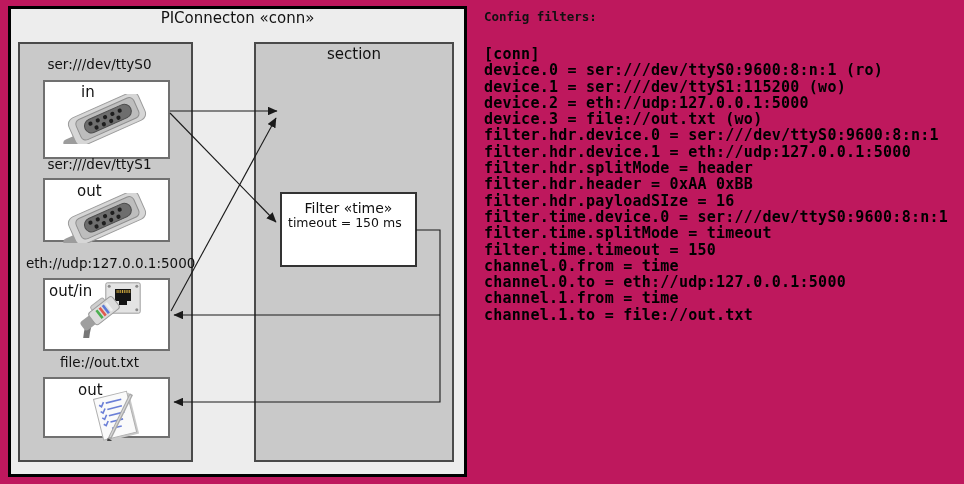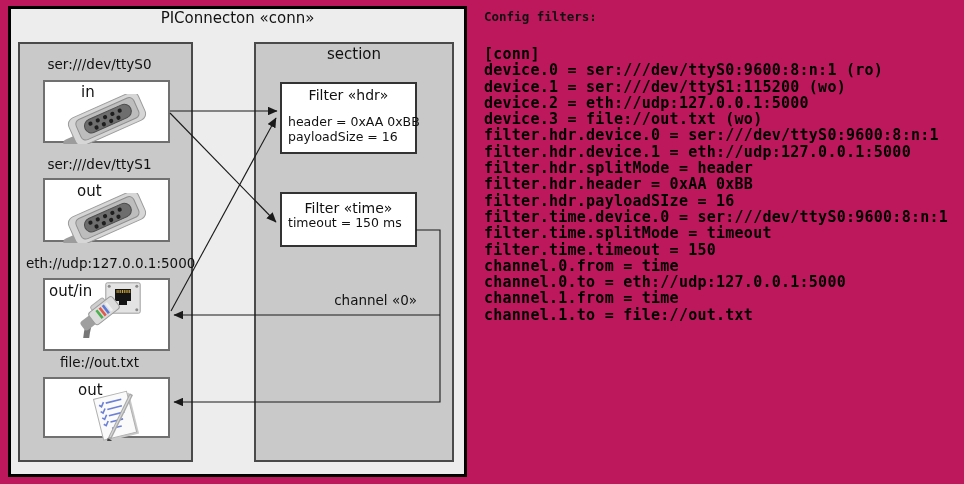--- a/index.html
+++ b/index.html
@@ -46,21 +46,21 @@
 <div class="stage">
 
   <div class="outer"></div>
   <div class="outer-title">PIConnecton «conn»</div>
 
   <div class="panel panel-devices"></div>
   <div class="panel panel-filters"></div>
   <div class="filters-title">section</div>
 
   <div class="dev-label" style="top:56px">ser:///dev/ttyS0</div>
-  <div class="dev-box" style="top:80px;height:63px">
+  <div class="dev-box" style="top:80px;height:79px">
     <span class="dev-mode" style="left:36px;top:1px">in</span>
     <svg class="dev-icon" style="left:10px;top:12px" width="104" height="50" viewBox="0 0 104 50">
       <g transform="rotate(-24 52 25)">
         <rect x="2" y="27" width="18" height="10" rx="4" fill="#9c9c9c"></rect>
         <rect x="14" y="10" width="76" height="30" rx="7" fill="#d6d6d6" stroke="#9b9b9b"></rect>
         <rect x="21" y="14" width="63" height="22" rx="5" fill="#bdbdbd" stroke="#8e8e8e"></rect>
         <rect x="28" y="18" width="50" height="14" rx="7" fill="#6e6e6e" stroke="#4d4d4d"></rect>
         <g fill="#1e1e1e">
           <circle cx="35" cy="22.5" r="2.1"></circle>
             <circle cx="43" cy="22.5" r="2.1"></circle>
@@ -153,36 +153,28 @@
             <path d="M20 31 h13"></path>
           <path d="M20 37.5 h10"></path>
         </g>
         <line x1="15" y1="47" x2="47" y2="9" stroke="#a8a8a8" stroke-width="3.6"></line>
         <line x1="16" y1="45.5" x2="46" y2="10" stroke="#d8d8d8" stroke-width="1.2"></line>
         <path d="M11 51 l6 -1.8 l-3.6 -3.4 z" fill="#444"></path>
       </g>
     </svg>
   </div>
 
-  <div class="filter-box" style="top:82px;height:72px">
-    <div class="filter-title" style="top:3px">Filter «hdr»</div>
-    <div class="filter-props" style="top:31px">
-      <div>header = 0xAA 0xBB</div>
-      <div>payloadSize = 16</div>
-    </div>
-  </div>
 
-  <div class="filter-box" style="top:192px;height:55px">
+  <div class="filter-box" style="top:192px;height:75px">
     <div class="filter-title" style="top:6px">Filter «time»</div>
     <div class="filter-props" style="top:22px">
       <div>timeout = 150 ms</div>
     </div>
   </div>
 
-  <div class="channel-label" style="top:292px">channel «0»</div>
 
   <svg class="wires" width="480" height="484" viewBox="0 0 480 484">
     <defs>
       <marker id="arw" markerWidth="10" markerHeight="8" refX="8.5" refY="4" orient="auto">
         <path d="M0,0 L9,4 L0,8 z" fill="#1a1a1a"></path>
       </marker>
     </defs>
     <g stroke="#1a1a1a" stroke-width="1.1" fill="none">
       <line x1="170" y1="111" x2="277" y2="111" marker-end="url(#arw)"></line>
       <line x1="170" y1="113" x2="276" y2="222" marker-end="url(#arw)"></line>

